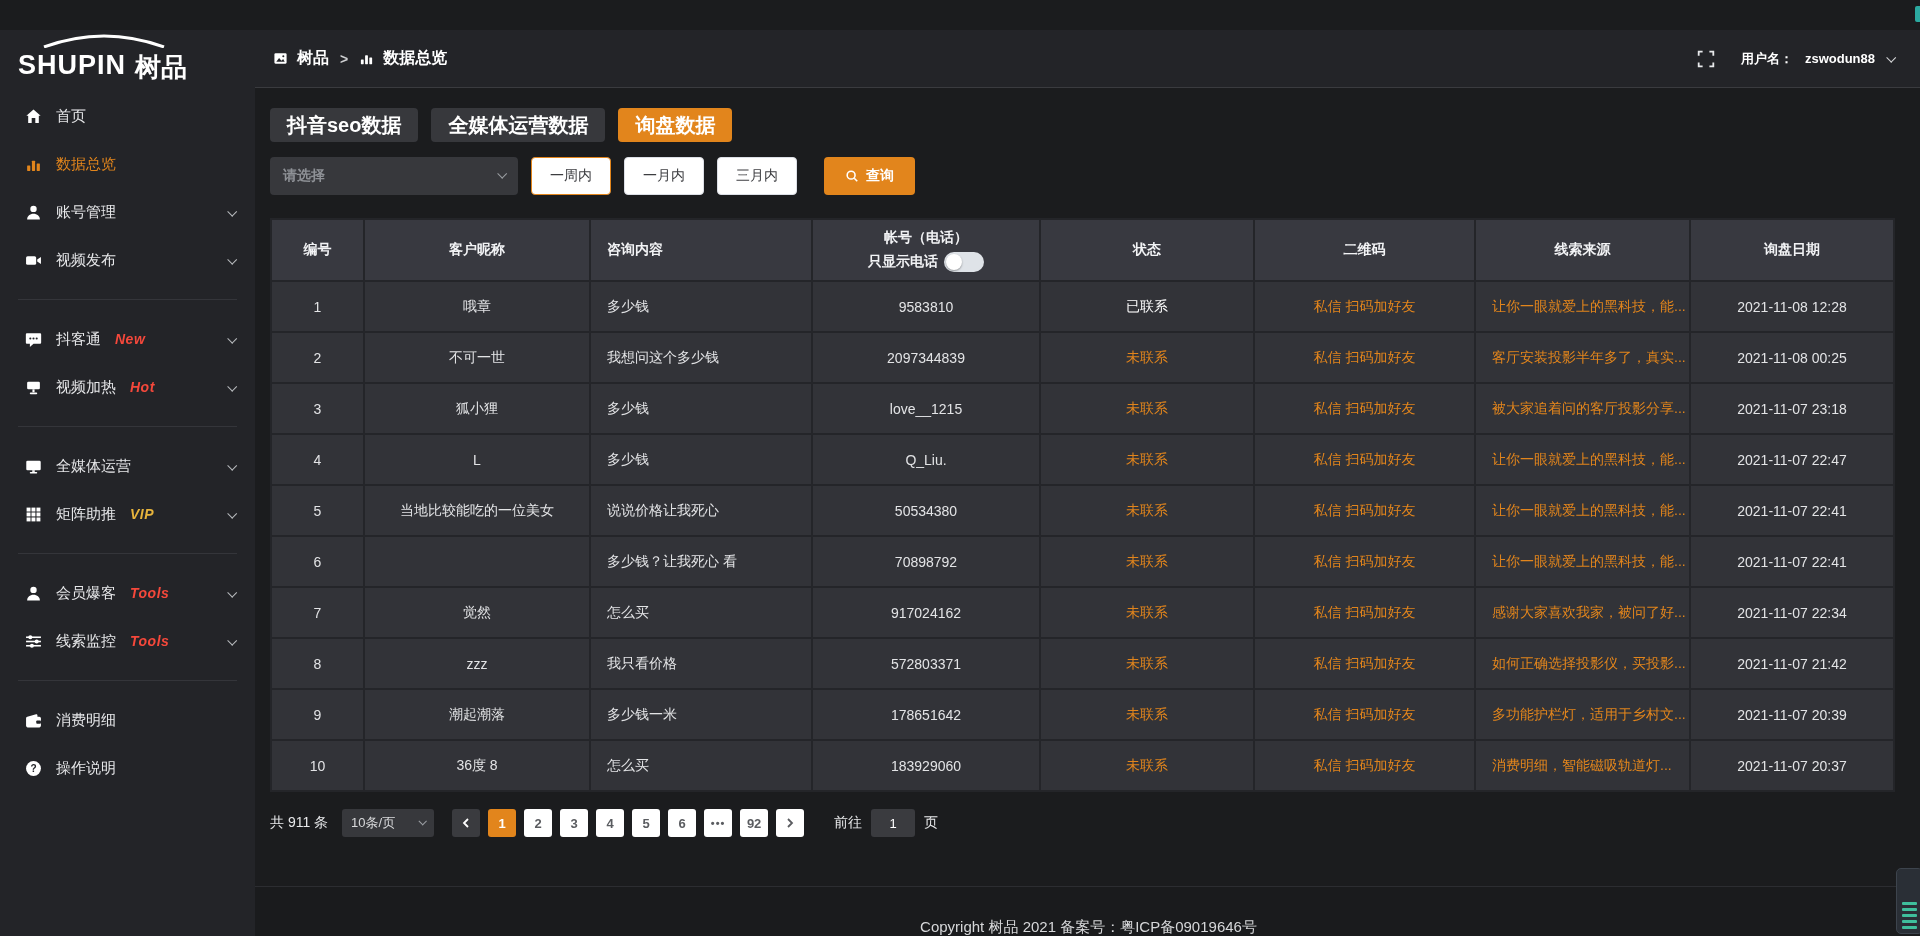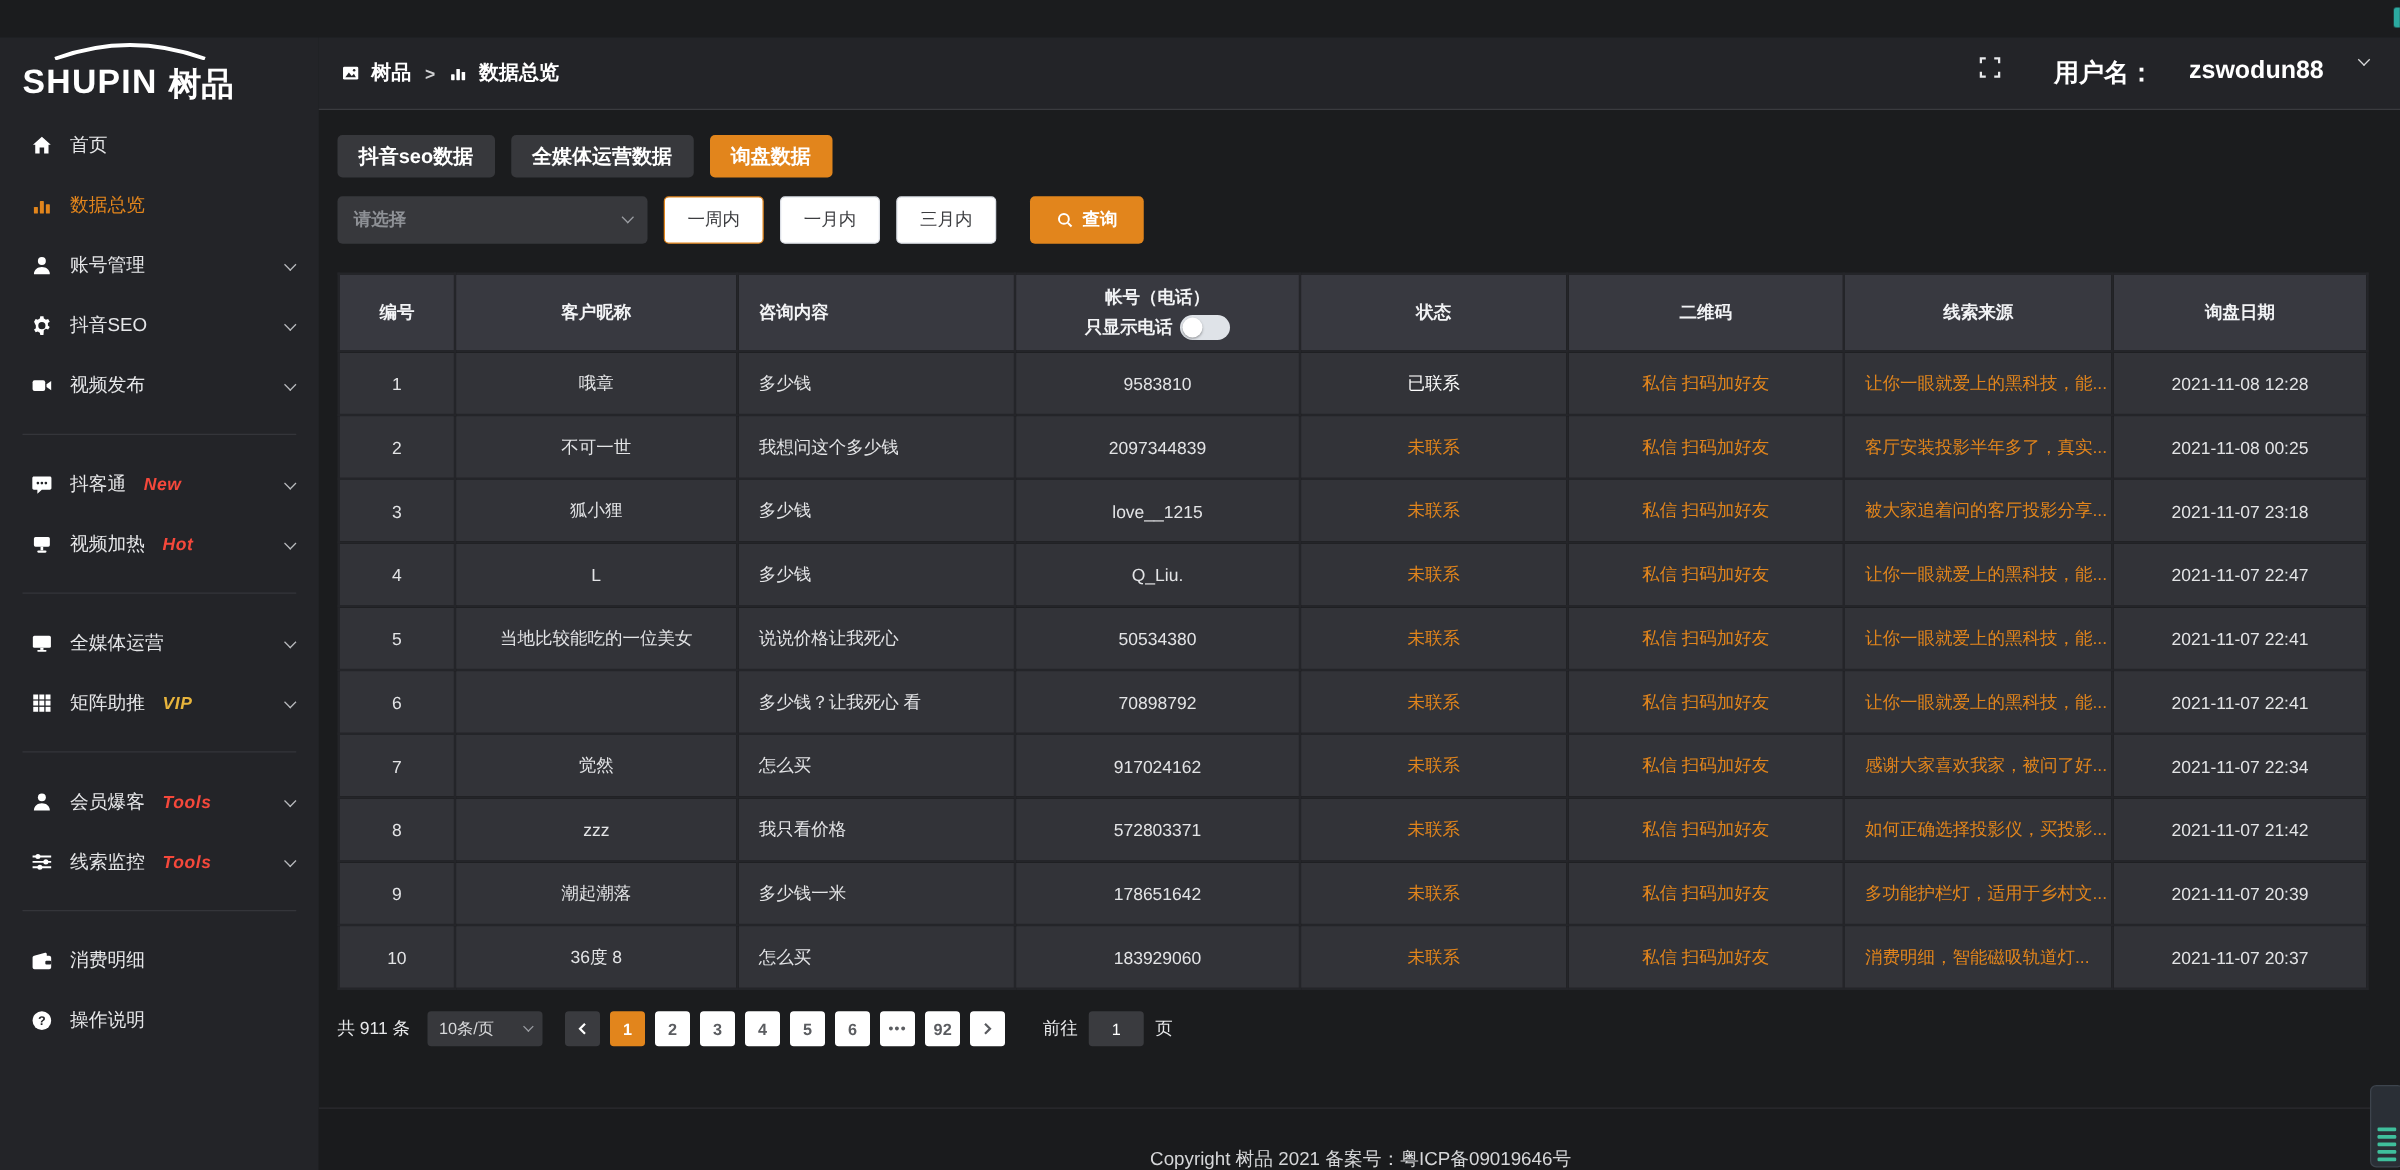--- a/index.html
+++ b/index.html
@@ -29,28 +29,28 @@
   .item-chev{margin-left:auto;color:#b9bbbe;display:inline-flex;}
   .chev-down{display:inline-block;width:7px;height:7px;border-right:1.6px solid currentColor;border-bottom:1.6px solid currentColor;transform:rotate(45deg) translateY(-1px);}
   .menu-divider{height:1px;background:#34353a;margin:15px 18px;}
   
   .main{flex:1;display:flex;flex-direction:column;height:936px;}
   .topbar{height:58px;background:var(--side-bg);border-bottom:1px solid #3a3b3f;display:flex;align-items:center;justify-content:space-between;padding:0 28px 0 18px;}
   .breadcrumb{display:flex;align-items:center;gap:9px;font-size:16px;font-weight:bold;color:#fff;}
   .bc-icon{display:inline-flex;width:15px;height:15px;color:#fff;}
   .bc-icon svg{width:15px;height:15px;fill:currentColor;}
   .bc-sep{color:#cfd0d2;font-weight:bold;font-size:14px;margin:0 2px;}
-  .user-area{display:flex;gap:28px;font-size:20px;font-weight:bold;color:#fff;}
+  .user-area{display:flex;align-items:center;gap:12px;font-size:13px;font-weight:bold;color:#fff;}
   .fs-icon{display:inline-flex;width:18px;height:18px;color:#e8e9eb;cursor:pointer;margin-right:14px;}
   .fs-icon svg{width:18px;height:18px;}
   .user-chev{color:#d8d9db;display:inline-flex;cursor:pointer;}
   
   .content{padding:20px 27px 0 15px;}
   .tabs{display:flex;gap:13px;}
-  .tab{height:34px;padding:0 17px;border:none;border-radius:4px;background:var(--panel);color:#fff;font-size:16px;font-weight:bold;cursor:pointer;font-family:inherit;}
+  .tab{height:34px;padding:0 17px;border:none;border-radius:4px;background:var(--panel);color:#fff;font-size:20px;font-weight:bold;cursor:pointer;font-family:inherit;}
   .tab.active{background:var(--accent);}
   .filters{display:flex;align-items:center;margin-top:15px;gap:13px;}
   .select{width:248px;height:38px;background:var(--panel);border-radius:4px;display:flex;align-items:center;justify-content:space-between;padding:0 13px;font-size:14px;color:#8e9196;cursor:pointer;font-weight:bold;}
   .select .chev-down{color:#9b9ea3;margin-top:-3px;}
   .period{height:38px;min-width:80px;padding:0 14px;background:#fff;border:1px solid #dcdfe6;border-radius:4px;font-size:14px;color:#3c3d40;cursor:pointer;font-family:inherit;}
   .period.selected{border:1px solid var(--accent);color:#3c3d40;}
   .btn-query{height:38px;margin-left:14px;padding:0 21px;background:var(--accent);color:#fff;border:none;border-radius:4px;font-size:14px;font-weight:bold;display:flex;align-items:center;gap:7px;cursor:pointer;font-family:inherit;}
   .btn-query svg{width:14px;height:14px;}
   
   table{margin-top:23px;width:1623px;table-layout:fixed;border-collapse:collapse;}
@@ -119,31 +119,20 @@
           <span class="s-label">数据总览</span>
         </div>
         <div class="side-item">
           <span class="s-icon">
             <svg viewBox="0 0 16 16">
               <circle cx="8" cy="4.6" r="3"></circle>
               <path d="M2 14.5c0-3.3 2.7-5.4 6-5.4s6 2.1 6 5.4z"></path>
             </svg>
           </span>
           <span class="s-label">账号管理</span>
-          <span class="item-chev">
-            <span class="chev-down"></span>
-          </span>
-        </div>
-        <div class="side-item">
-          <span class="s-icon">
-            <svg viewBox="0 0 16 16" fill-rule="evenodd">
-              <path d="M8 5.3a2.7 2.7 0 1 1 0 5.4 2.7 2.7 0 0 1 0-5.4Zm-1.2-4.3h2.4l.3 1.7c.55.2 1.05.5 1.5.9l1.7-.6 1.2 2-1.4 1.1a5.6 5.6 0 0 1 0 1.8l1.4 1.1-1.2 2-1.7-.6c-.45.4-.95.7-1.5.9L9.2 15H6.8l-.3-1.7a5.6 5.6 0 0 1-1.5-.9l-1.7.6-1.2-2 1.4-1.1a5.6 5.6 0 0 1 0-1.8L2.1 5l1.2-2 1.7.6c.45-.4.95-.7 1.5-.9Z"></path>
-            </svg>
-          </span>
-          <span class="s-label">抖音SEO</span>
           <span class="item-chev">
             <span class="chev-down"></span>
           </span>
         </div>
         <div class="side-item">
           <span class="s-icon">
             <svg viewBox="0 0 16 16">
               <rect x="1" y="4" width="9.5" height="8" rx="1.5"></rect>
               <path d="M11.5 7 15 4.6v6.8L11.5 9Z"></path>
             </svg>

